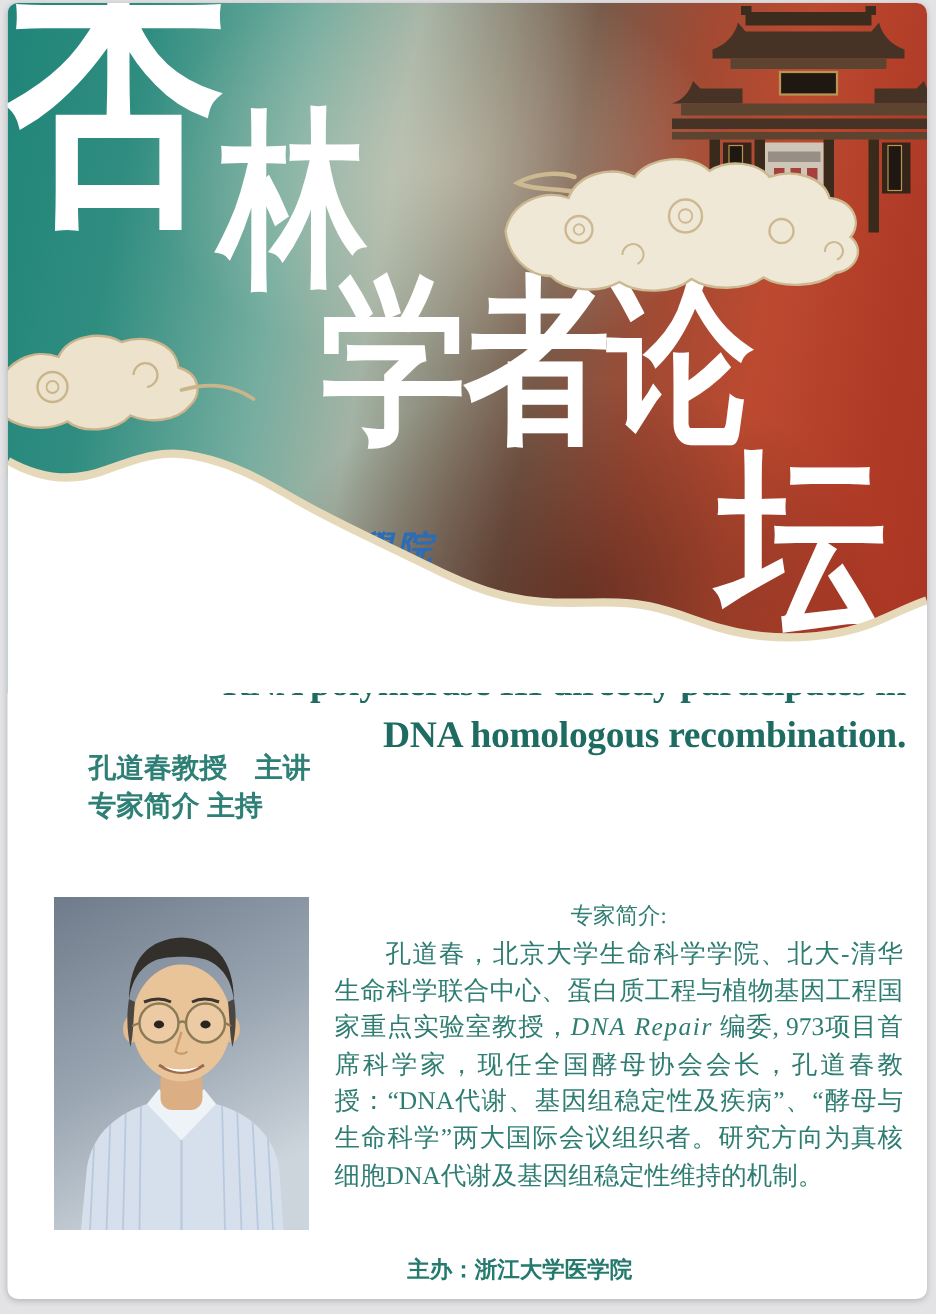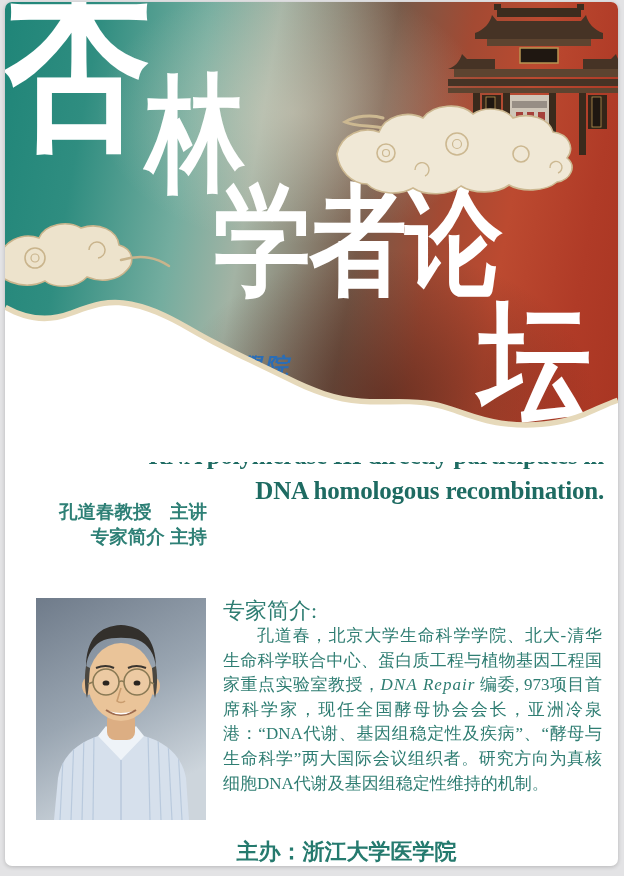--- a/index.html
+++ b/index.html
@@ -33,33 +33,33 @@
 
   
   .issue { position:absolute; left:55px; top:411px; font-family:"Liberation Serif","DejaVu Serif",serif;
            font-size:17px; color:#2f6f64; }
   .talk-title { position:absolute; left:54px; top:436px; width:545px;
                 font-family:"Liberation Serif","DejaVu Serif",serif; font-weight:700;
                 font-size:25px; line-height:35px; color:#1e6b62; letter-spacing:-0.2px;text-align:right; }
   .talk-title div { white-space:nowrap; }
   .meta { position:absolute; left:54px; top:497px; font-weight:700; font-size:18.5px;
           line-height:25.4px; color:#2e8076; }
-  .meta div { white-space:nowrap;text-align:right; }
+  .meta div { white-space:nowrap; }
 
   
   .expert { position:absolute; left:31px; top:596px; width:566px; display:flex; gap:17px; }
   .photo { width:170px; height:222px; flex:none; }
   .expert-right { flex:1; color:#2e7d72; }
-  .expert-heading { font-family:"Liberation Serif","DejaVu Serif",serif; font-size:22px; line-height:26px; }
+  .expert-heading { font-family:"Liberation Serif","DejaVu Serif",serif; font-size:15px; line-height:26px;text-align:center; }
   .bio { font-family:"Liberation Serif","DejaVu Serif",serif; font-size:17px; line-height:24.6px;
          text-align:justify; text-indent:2em; }
   .bio i { letter-spacing:1px; }
 
   .footer { position:absolute; left:70px; right:0; top:835px; text-align:center;
-            font-weight:700; font-size:22px; color:#257a6e; }
+            font-weight:700; font-size:15px; color:#257a6e; }
 </style>
 </head>
 <body>
 
 <div class="page">
   <div class="poster">
 
     <div class="hero">
       <div class="hero-bg"></div>
 
@@ -203,20 +203,20 @@
         <path d="M57,84 L52,86 M114,84 L118,86" stroke="#8a7a55" stroke-width="1.6"></path>
         <ellipse cx="70" cy="85" rx="3.4" ry="2.6" fill="#2a2520"></ellipse>
         <ellipse cx="101" cy="85" rx="3.4" ry="2.6" fill="#2a2520"></ellipse>
 
         <path d="M85,90 C83,96 82,100 81,103 C83,105 87,105 89,103" fill="none" stroke="#c99c6e" stroke-width="1.6"></path>
         <path d="M70,112 Q85,122 100,112" fill="none" stroke="#9c6a4e" stroke-width="2"></path>
         <path d="M73,113 Q85,120 97,113 Q85,117 73,113 Z" fill="#ffffff"></path>
       </svg>
       <div class="expert-right">
         <div class="expert-heading">专家简介:</div>
-        <div class="bio"><span>孔道春，北京大学生命科学学院、北大-清华生命科学联合中心、蛋白质工程与植物基因工程国家重点实验室教授，</span><i>DNA Repair</i><span> 编委, 973项目首席科学家，现任全国酵母协会会长，亚洲冷泉港：“DNA代谢、基因组稳定性及疾病”、“酵母与生命科学”两大国际会议组织者。研究方向为真核细胞DNA代谢及基因组稳定性维持的机制。</span></div>
+        <div class="bio"><span>孔道春，北京大学生命科学学院、北大-清华生命科学联合中心、蛋白质工程与植物基因工程国家重点实验室教授，</span><i>DNA Repair</i><span> 编委, 973项目首席科学家，现任全国酵母协会会长，孔道春教授：“DNA代谢、基因组稳定性及疾病”、“酵母与生命科学”两大国际会议组织者。研究方向为真核细胞DNA代谢及基因组稳定性维持的机制。</span></div>
       </div>
     </div>
 
     <div class="footer">主办：浙江大学医学院</div>
 
   </div>
 </div>
 
 </body></html>

